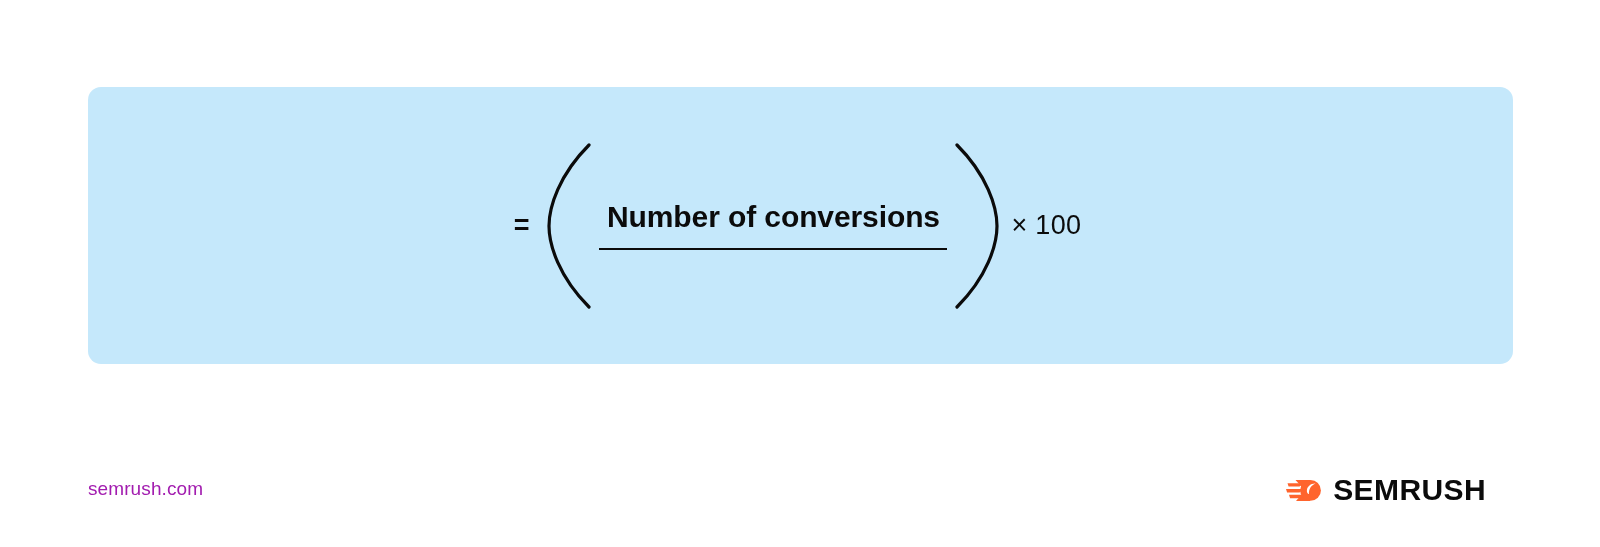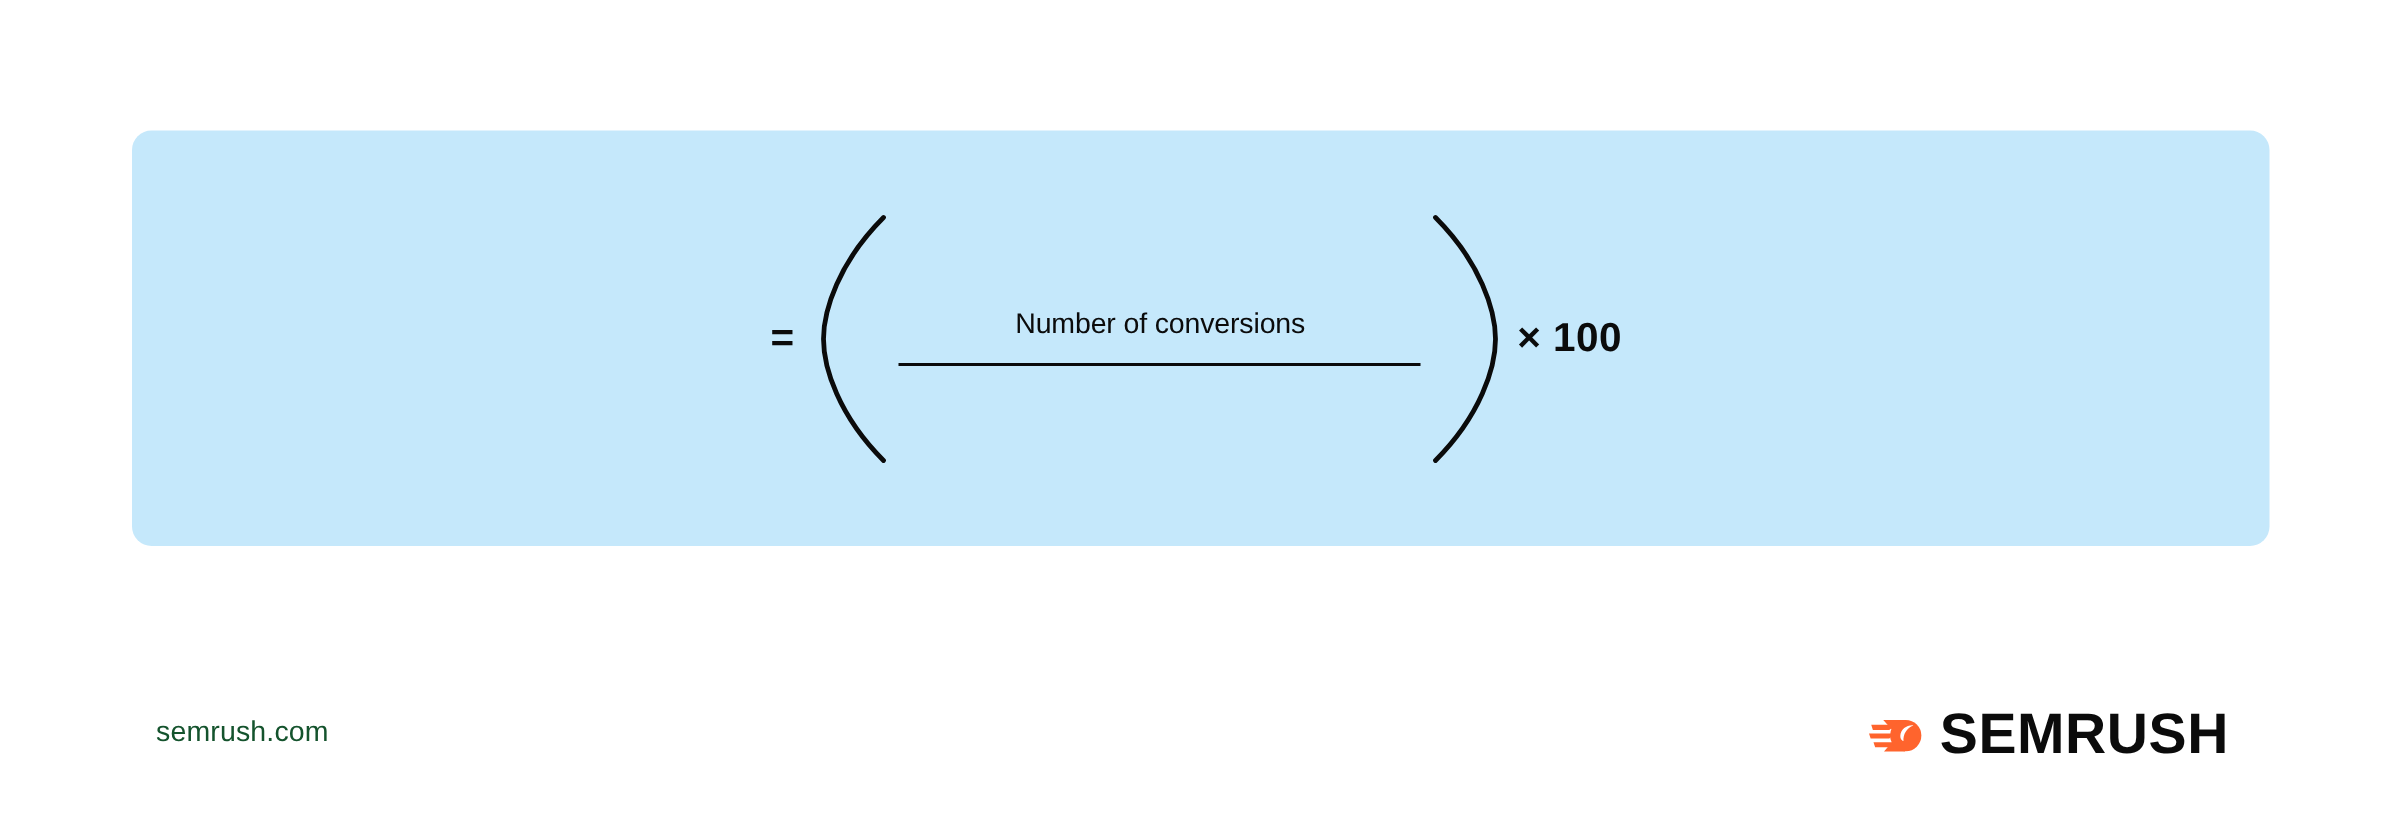--- a/index.html
+++ b/index.html
@@ -87,72 +87,72 @@
 
   
   .fraction {
     display: flex;
     flex-direction: column;
     align-items: center;
     justify-content: center;
   }
   .fraction-numerator,
   .fraction-denominator {
-    font-size: 19px;
-    font-weight: 400;
+    font-size: 30px;
+    font-weight: 700;
     letter-spacing: -0.1px;
     color: #0b0b0b;
     white-space: nowrap;
     line-height: 1;
   }
   .fraction-numerator { padding: 0 4px 16px 4px; }
   .fraction-denominator { padding: 16px 4px 0 4px; }
   .fraction-bar {
     width: 348px;
     height: 2px;
     background: #0b0b0b;
   }
 
   .multiplier {
     font-size: 27px;
-    font-weight: 700;
+    font-weight: 400;
     letter-spacing: 0.3px;
     color: #0b0b0b;
     white-space: nowrap;
     line-height: 1;
   }
 
   
   .footer-site {
     position: absolute;
-    left: 104px;
+    left: 88px;
     top: 479px;
     font-size: 19px;
     font-weight: 400;
-    color: #14532d;
+    color: #a21caf;
     letter-spacing: 0.1px;
     line-height: 1;
   }
 
   .brand-logo {
     position: absolute;
     right: 114px;
     top: 473px;
     display: flex;
     align-items: center;
     height: 34px;
   }
   .brand-mark {
     width: 38px;
     height: 30px;
     display: block;
     flex: 0 0 auto;
   }
   .brand-wordmark {
-    font-size: 38px;
+    font-size: 30px;
     font-weight: 700;
     letter-spacing: 0.4px;
     color: #0b0b0b;
     line-height: 1;
     margin-left: 9px;
     white-space: nowrap;
   }
 </style>
 </head>
 <body>

